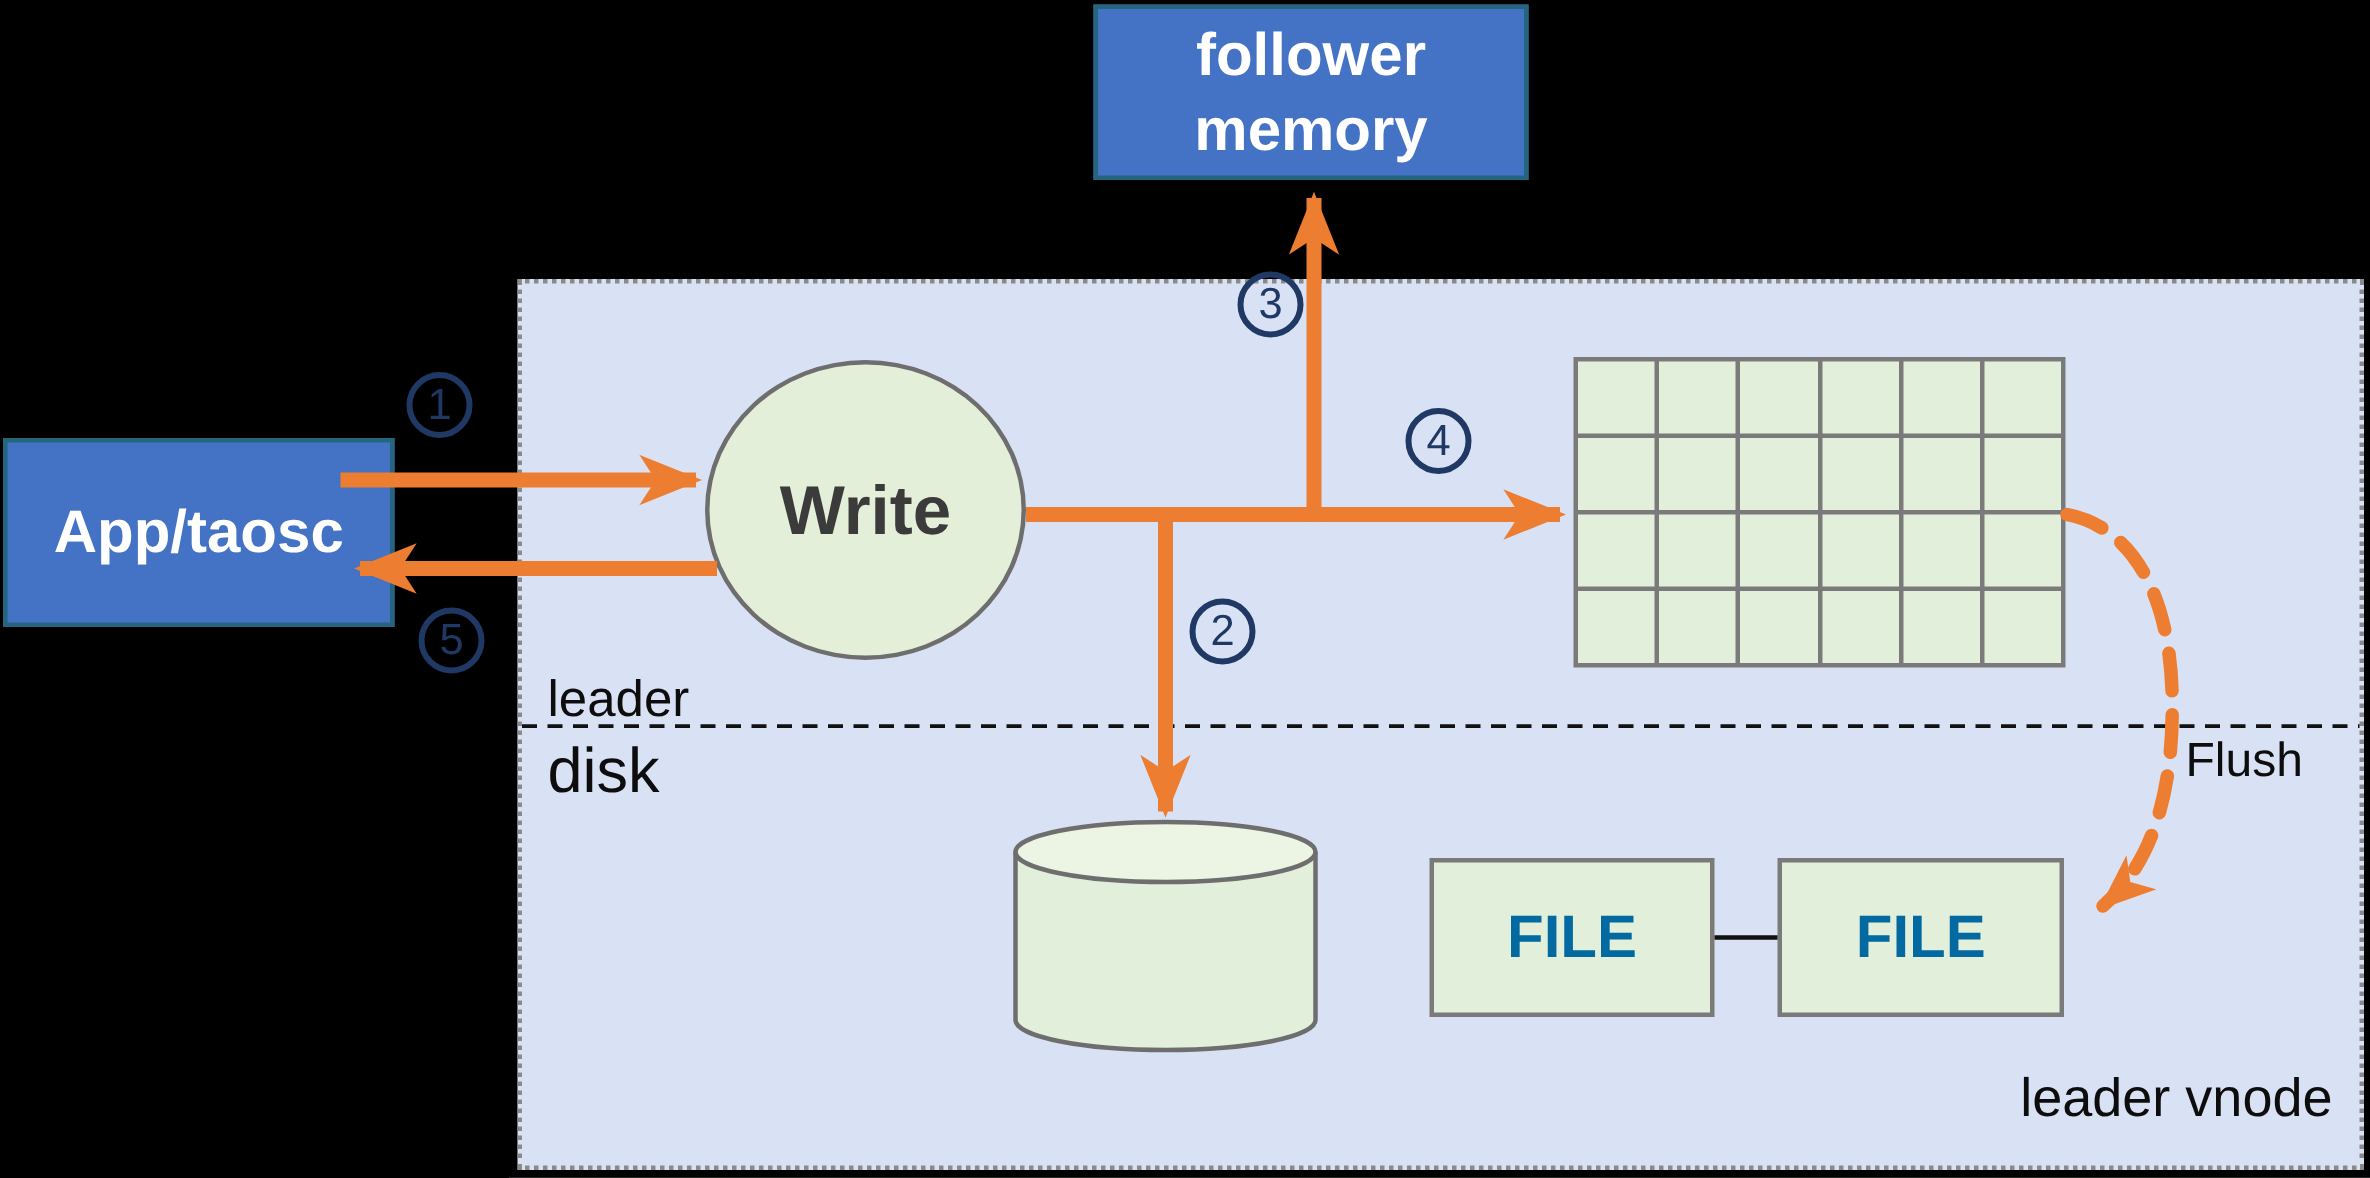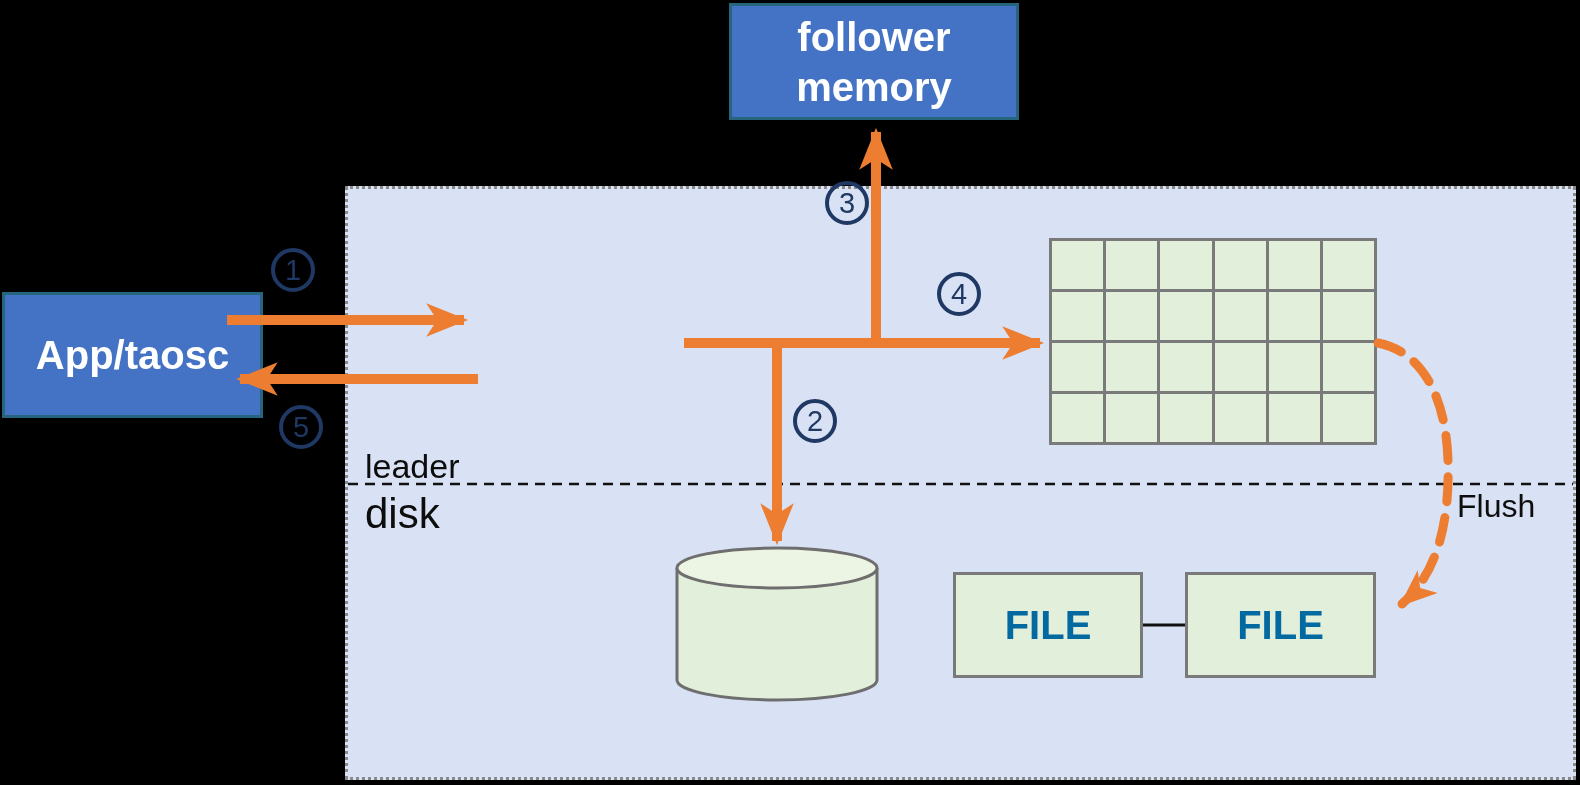--- a/index.html
+++ b/index.html
@@ -71,20 +71,23 @@
   <div class="abs leader-box"></div>
 
   <div class="abs blue-node follower-node">
     <span>follower memory</span>
   </div>
 
   <div class="abs blue-node app-node">
     <span>App/taosc</span>
   </div>
 
+  <div class="abs write-circle">
+    <span>Write</span>
+  </div>
 
   <div class="abs memtable-grid" style="grid-template-columns: repeat(6, 1fr); grid-template-rows: repeat(4, 1fr);">
       <div class="cell"></div>
       <div class="cell"></div>
       <div class="cell"></div>
       <div class="cell"></div>
       <div class="cell"></div>
       <div class="cell"></div>
       <div class="cell"></div>
       <div class="cell"></div>
@@ -108,20 +111,21 @@
 
   <div class="abs file-box file-1">
     <span>FILE</span>
   </div>
   <div class="abs file-box file-2">
     <span>FILE</span>
   </div>
 
   <div class="abs txt memory-lbl">leader</div>
   <div class="abs txt disk-lbl">disk</div>
+  <div class="abs txt leader-lbl">leader vnode</div>
   <div class="abs txt flush-lbl">Flush</div>
 
   <div class="abs step-badge step-1">1</div>
   <div class="abs step-badge step-2">2</div>
   <div class="abs step-badge step-3">3</div>
   <div class="abs step-badge step-4">4</div>
   <div class="abs step-badge step-5">5</div>
 
   <svg class="abs overlay" width="1580" height="785" viewBox="0 0 1580 785" xmlns="http://www.w3.org/2000/svg">
     <defs>

